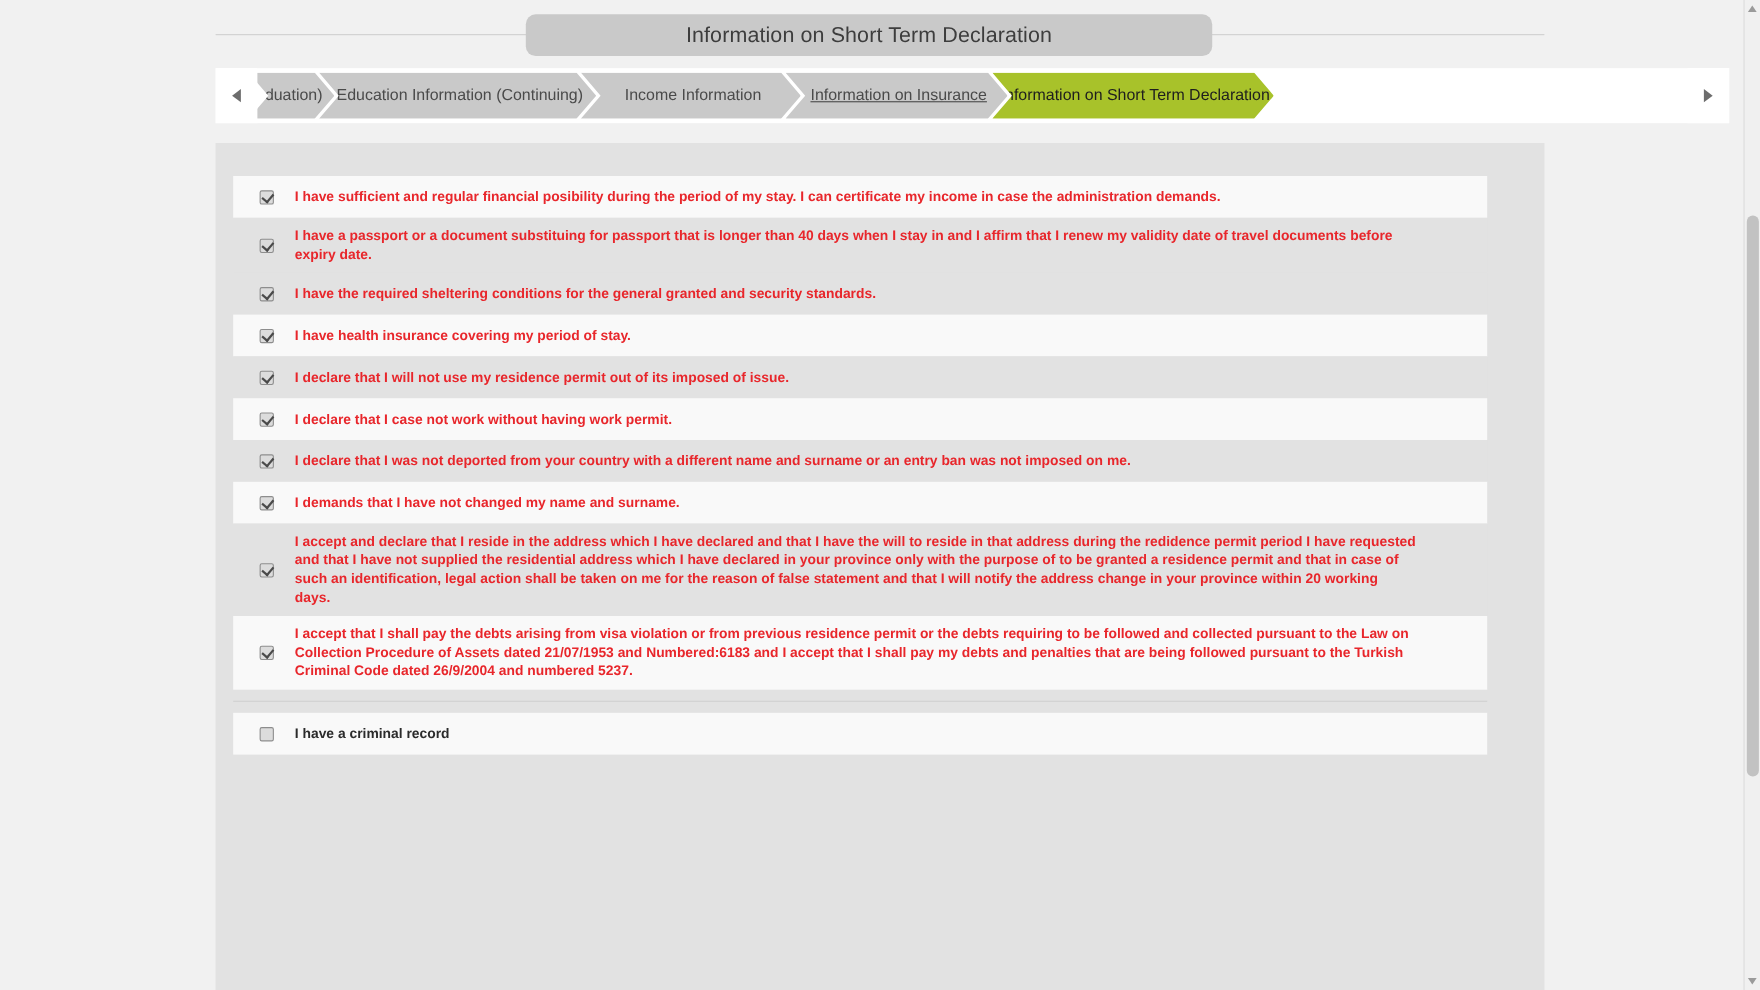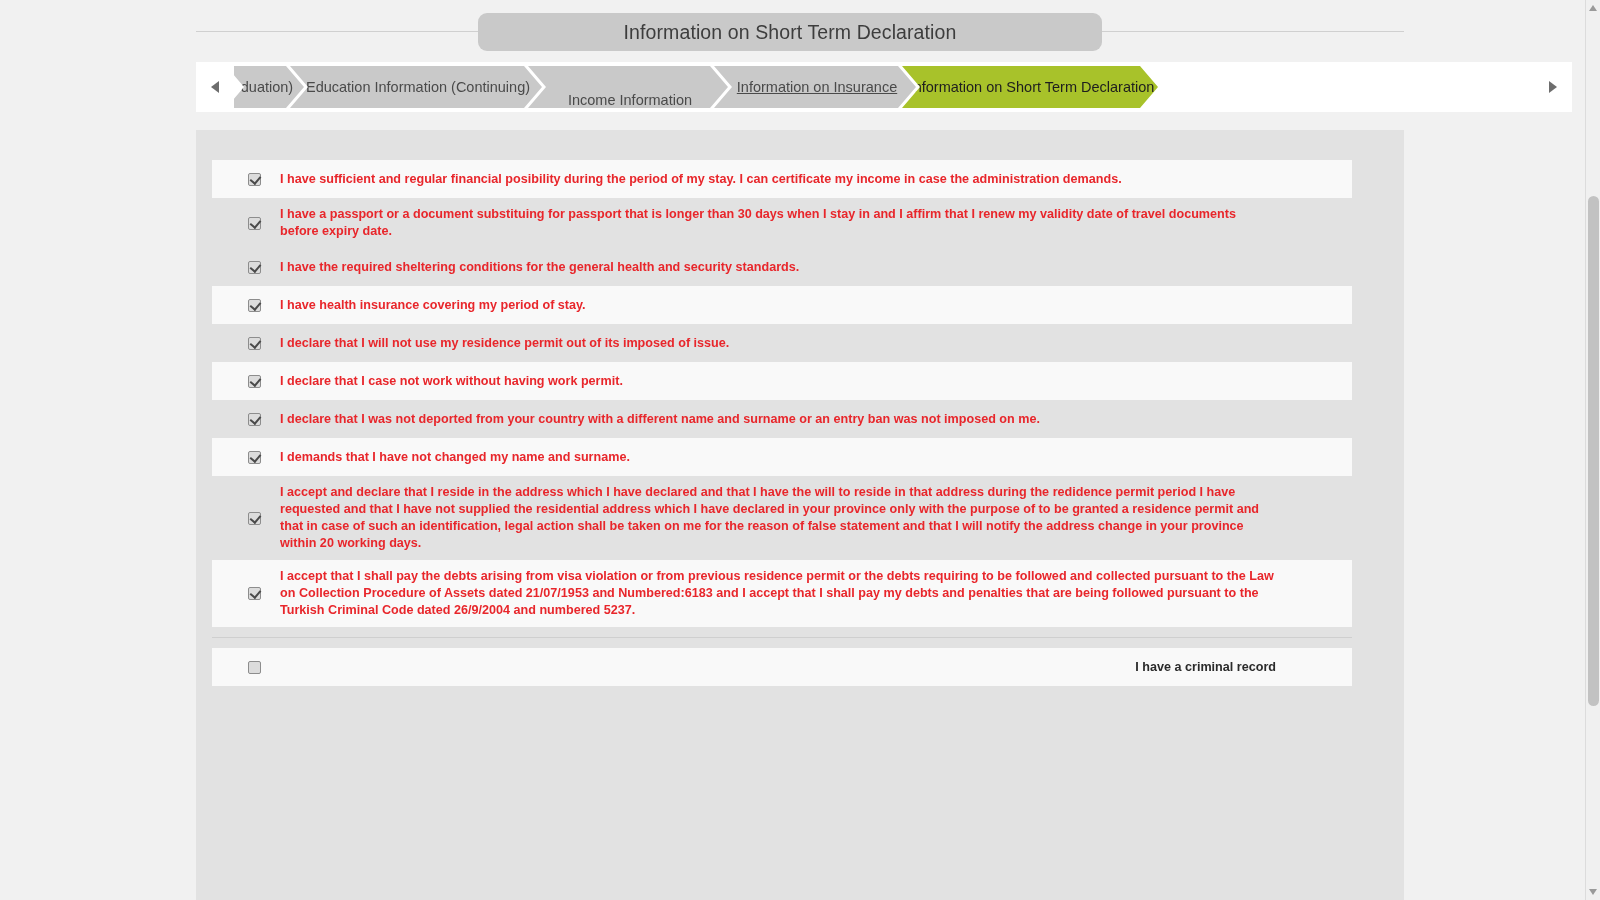--- a/index.html
+++ b/index.html
@@ -119,21 +119,21 @@
   .rows {
     position: absolute;
     left: 16px;
     top: 30px;
     width: 1140px;
   }
   .row {
     display: flex;
     align-items: center;
     min-height: 38px;
-    padding: 8px 16px;
+    padding: 8px 4px;
   }
   .row.white { background: #f9f9f9; }
   .row.grey  { background: #e2e2e2; }
   .row .cbcell {
     flex: 0 0 52px;
     display: flex;
     align-items: center;
     justify-content: center;
   }
   .cb {
@@ -156,21 +156,20 @@
   .row .txt {
     flex: 1 1 auto;
     color: #e8262b;
     font-size: 12.6px;
     font-weight: bold;
     line-height: 17px;
     padding-right: 60px;
   }
   .row .txt.dark {
     color: #2b2b2b;
-    text-align: right;
   }
   .divider {
     height: 1px;
     background: #cfcfcf;
     margin: 10px 0 10px 0;
   }
 
   
   .vscroll {
     position: absolute;
@@ -211,21 +210,21 @@
     <div class="arrow-btn">
       <span class="tri-l"></span>
     </div>
     <div class="steps-track" id="steps-track">
         <div class="chev" style="left: -8px; width: 78px;">
           <span>duation)</span>
         </div>
         <div class="chev" style="left: 56px; width: 252px;">
           <span>Education Information (Continuing)</span>
         </div>
-        <div class="chev" style="left: 294px; width: 200px; align-items: flex-end;">
+        <div class="chev" style="left: 294px; width: 200px;">
           <span>Income Information</span>
         </div>
         <div class="chev" style="left: 480px; width: 202px; text-decoration: underline;">
           <span>Information on Insurance</span>
         </div>
         <div class="chev active" style="left: 668px; width: 256px;">
           <span>Information on Short Term Declaration</span>
         </div>
       </div>
     <div class="arrow-btn">
@@ -238,27 +237,27 @@
         <div class="row white">
           <div class="cbcell">
             <span class="cb checked"></span>
           </div>
           <div class="txt">I have sufficient and regular financial posibility during the period of my stay. I can certificate my income in case the administration demands.</div>
         </div>
         <div class="row grey">
           <div class="cbcell">
             <span class="cb checked"></span>
           </div>
-          <div class="txt">I have a passport or a document substituing for passport that is longer than 30 days when I stay in and I affirm that I renew my validity date of travel documents before expiry date.</div>
-        </div>
-        <div class="row grey">
-          <div class="cbcell">
-            <span class="cb checked"></span>
-          </div>
-          <div class="txt">I have the required sheltering conditions for the general health and security standards.</div>
+          <div class="txt">I have a passport or a document substituing for passport that is longer than 40 days when I stay in and I affirm that I renew my validity date of travel documents before expiry date.</div>
+        </div>
+        <div class="row grey">
+          <div class="cbcell">
+            <span class="cb checked"></span>
+          </div>
+          <div class="txt">I have the required sheltering conditions for the general granted and security standards.</div>
         </div>
         <div class="row white">
           <div class="cbcell">
             <span class="cb checked"></span>
           </div>
           <div class="txt">I have health insurance covering my period of stay.</div>
         </div>
         <div class="row grey">
           <div class="cbcell">
             <span class="cb checked"></span>

